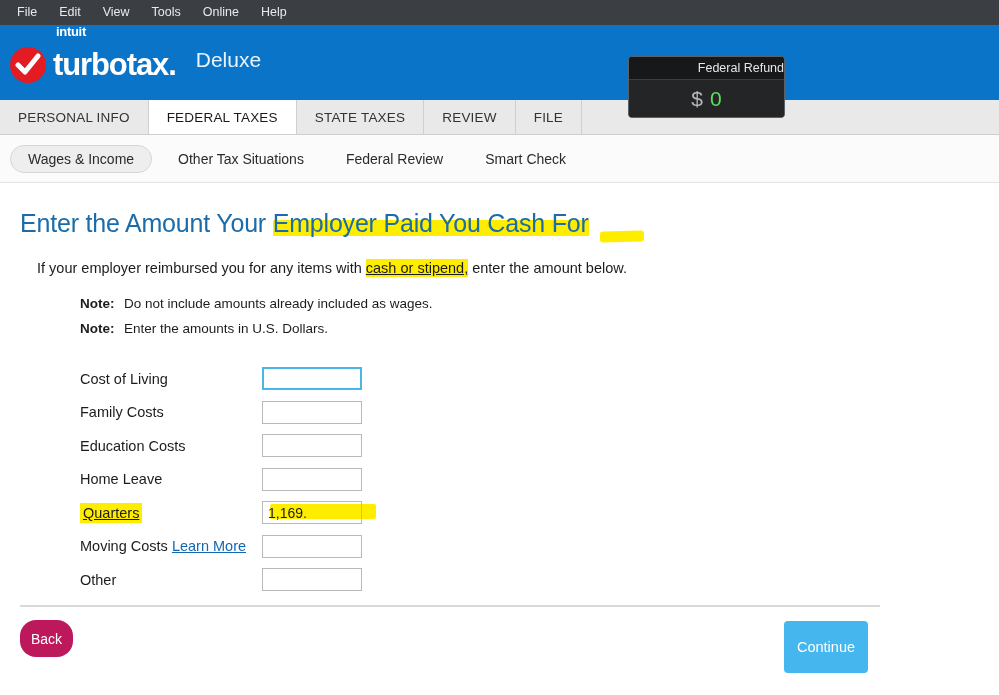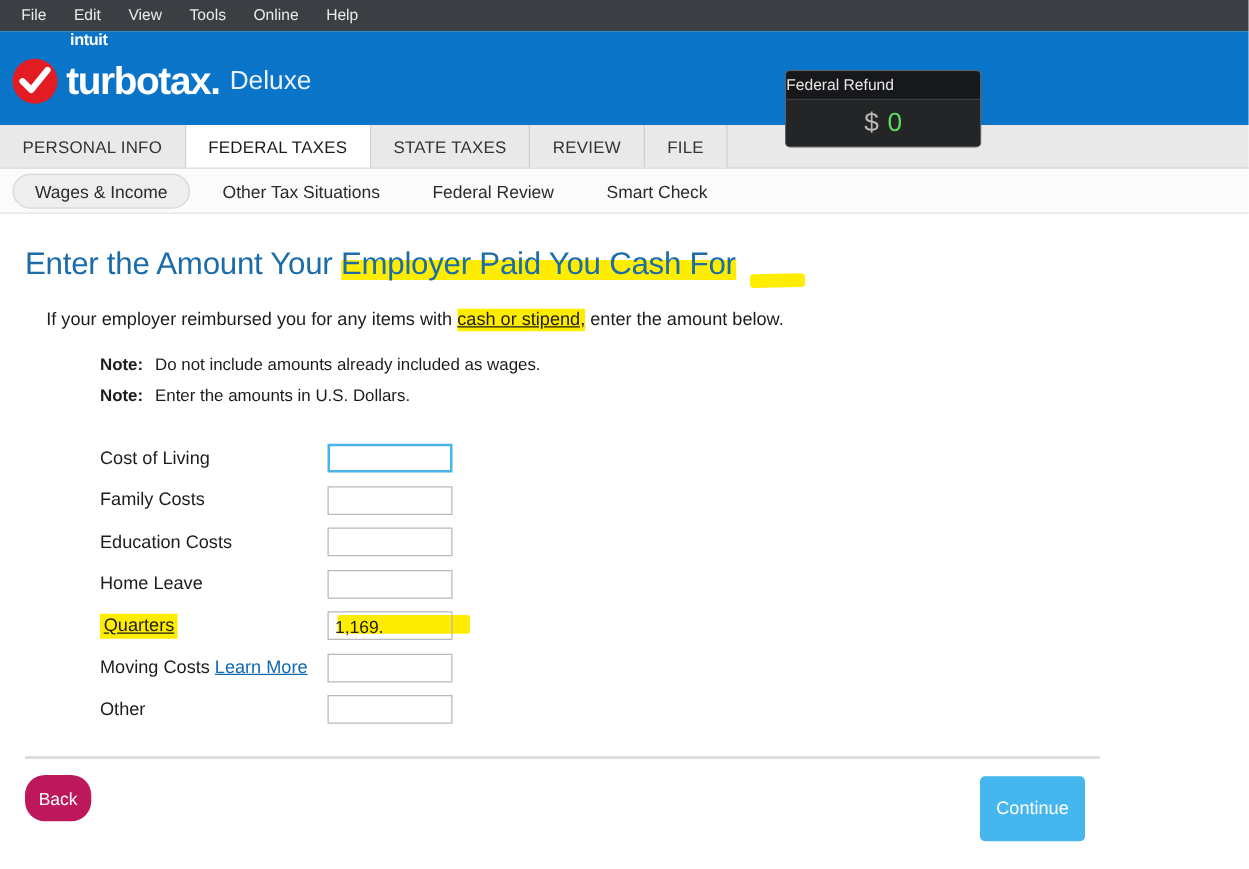--- a/index.html
+++ b/index.html
@@ -67,38 +67,38 @@
     line-height: 34px;
     white-space: nowrap;
   }
   .tt-dot { font-size: 31px; }
   .deluxe {
     color: #eaf3fb;
     font-size: 21px;
     font-weight: normal;
     letter-spacing: 0px;
   }
-  .brand-row { display: flex; align-items: center; gap: 8px; margin-top: 4px; }
+  .brand-row { display: flex; align-items: flex-start; gap: 20px; margin-top: 4px; }
 
   
   .refund-box {
     position: absolute;
     left: 628px; top: 31px;
     width: 157px; height: 62px;
     background: #1b1b1b;
     border: 1px solid #5a6268;
     border-radius: 4px;
     overflow: hidden;
   }
   .refund-title {
     height: 23px;
     background: #17181a;
     color: #e6e7e8;
     font-size: 12.5px;
-    text-align: left;
+    text-align: right;
     line-height: 23px;
     border-bottom: 1px solid #3b3f43;
   }
   .refund-amount {
     height: 37px;
     display: flex;
     align-items: center;
     justify-content: center;
     gap: 7px;
     background: #242526;
@@ -123,21 +123,21 @@
     background: #e9e9e9;
     cursor: default;
   }
   .maintab.active {
     background: #ffffff;
     color: #1a1a1a;
   }
 
   
   .subtabs {
-    height: 36px;
+    height: 48px;
     background: #fbfbfb;
     display: flex;
     align-items: center;
     padding-left: 10px;
     border-bottom: 1px solid #e3e3e3;
   }
   .subtab {
     font-size: 14px;
     color: #2b2b2b;
     padding: 6px 16px;

